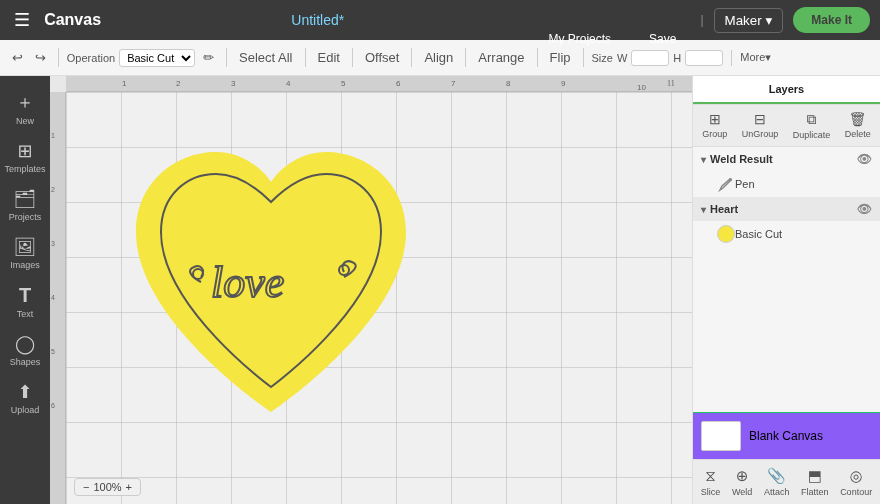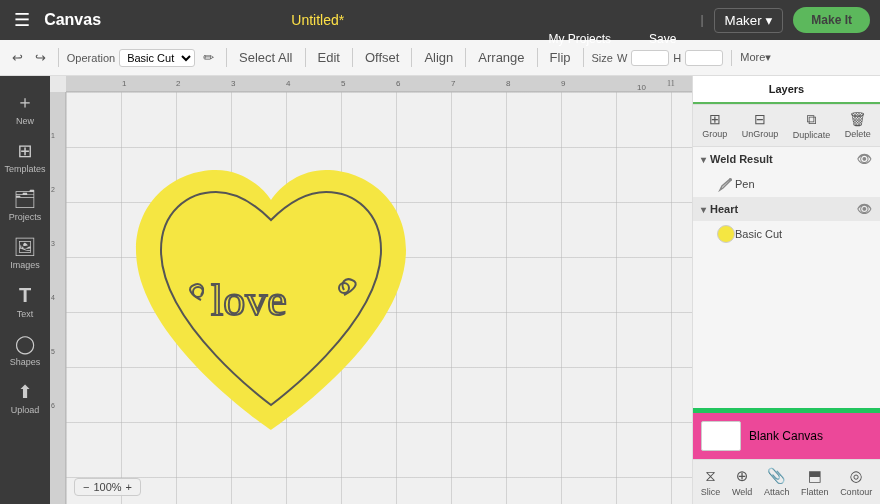--- a/index.html
+++ b/index.html
@@ -199,26 +199,26 @@
       padding: 4px 8px 4px 24px;
       font-size: 11px;
       color: #444;
       cursor: pointer;
     }
     .eye-icon { margin-left: auto; color: #888; font-size: 12px; }
     .chevron { font-size: 10px; color: #666; }
 
     
     .blank-canvas-section {
-      border-top: 5px solid #22c55e;
+      border-top: 1px solid #22c55e;
       padding: 8px;
       display: flex;
       align-items: center;
       gap: 8px;
-      background: #ec4899;
+      background: #8b5cf6;
     }
     .blank-canvas-preview {
       width: 40px;
       height: 30px;
       background: white;
       border: 1px solid #ccc;
       border-radius: 2px;
     }
 
     
@@ -239,34 +239,35 @@
       font-size: 9px;
       color: #555;
       padding: 3px 4px;
       gap: 2px;
     }
     .bottom-tool-btn .icon { font-size: 15px; }
 
     
     .heart-container {
       position: absolute;
-      top: 48px;
+      top: 30px;
       left: 50px;
       width: 310px;
       height: 330px;
+      font-style: italic;
     }
   </style>
 </head>
 <body>
 
 <div class="top-nav">
   <button class="toolbar-icon-btn" style="color:white;font-size:18px;">☰</button>
   <span style="color:white;font-size:16px;font-weight:bold;">Canvas</span>
   <span style="flex:1; text-align:center;">
-    <span style="color:#fde047;font-size:14px;">Untitled*</span>
+    <span style="color:#7dd3fc;font-size:14px;">Untitled*</span>
   </span>
   <div class="nav-right">
     <button class="nav-btn btn-save">My Projects</button>
     <button class="nav-btn btn-save">Save</button>
     <span style="color:#888;">|</span>
     <button class="maker-btn">
       <span>Maker</span>
       <span>▾</span>
     </button>
     <button class="nav-btn btn-make">Make It</button>

